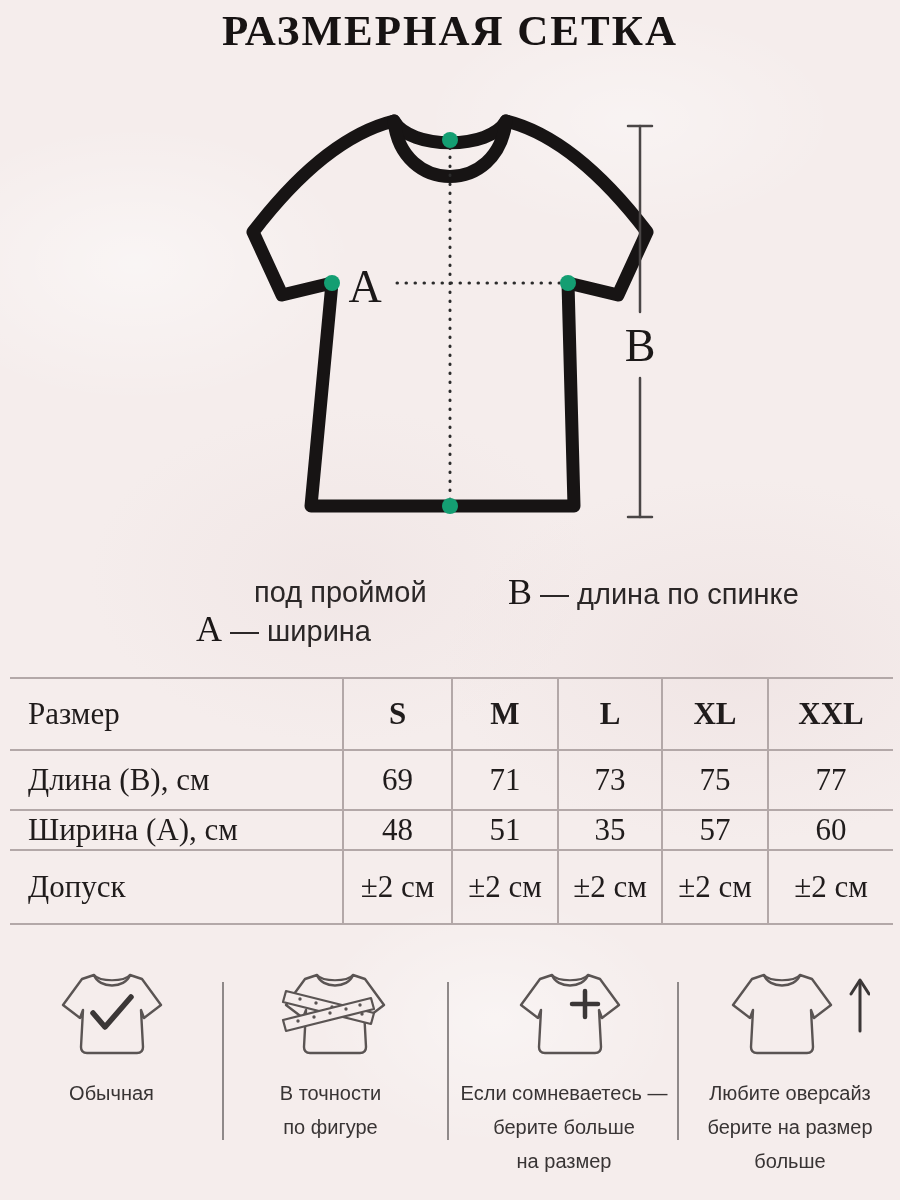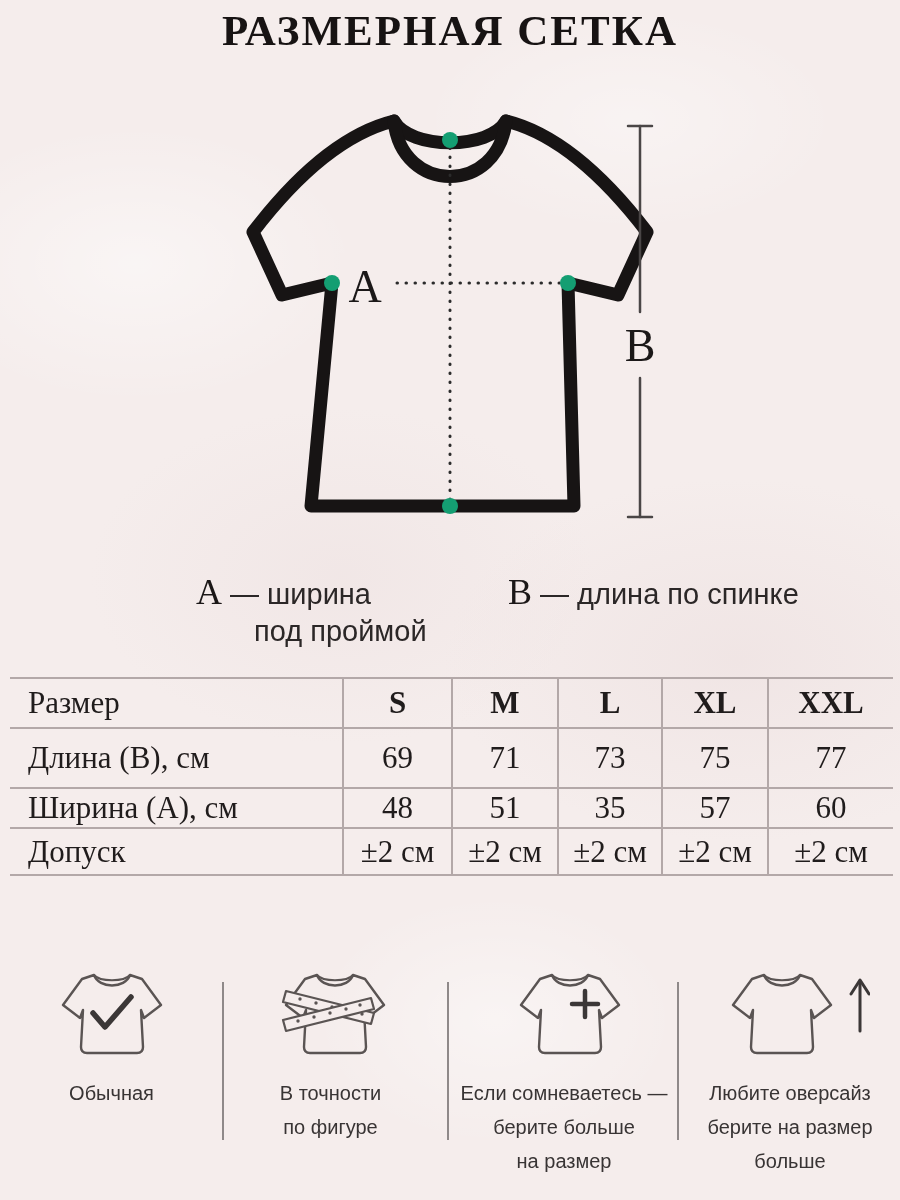--- a/index.html
+++ b/index.html
@@ -75,43 +75,43 @@
       <line x1="398" y1="26" x2="422" y2="26"></line>
       <line x1="410" y1="26" x2="410" y2="212"></line>
       <line x1="410" y1="278" x2="410" y2="417"></line>
       <line x1="398" y1="417" x2="422" y2="417"></line>
     </g>
     <text x="410" y="261" text-anchor="middle" font-family="Liberation Serif, serif" font-size="46" fill="#1b1818">В</text>
   </svg>
 </div>
 
 <div class="abs" style="left:196px;top:574px;">
+  <div class="legend-line legend-indent">под проймой</div>
   <div class="legend-line">
     <span class="legend-cap">А</span><span>— ширина</span>
   </div>
-  <div class="legend-line legend-indent">под проймой</div>
 </div>
 <div class="abs" style="left:508px;top:574px;">
   <div class="legend-line">
     <span class="legend-cap">В</span><span>— длина по спинке</span>
   </div>
 </div>
 
 <div class="abs size-table-wrap">
   <table class="sizes">
     <colgroup>
       <col style="width:333px">
         <col style="width:109px">
         <col style="width:106px">
       <col style="width:104px">
         <col style="width:106px">
         <col style="width:125px">
     </colgroup>
     <tbody>
-        <tr style="height:50px">
+        <tr style="height:72px">
       <td>Размер</td>
       <td style="font-weight:600">S</td>
       <td style="font-weight:600">M</td>
       <td style="font-weight:600">L</td>
       <td style="font-weight:600">XL</td>
       <td style="font-weight:600">XXL</td>
     </tr>
     <tr style="height:60px">
       <td>Длина (В), см</td>
       <td>69</td>
@@ -121,21 +121,21 @@
       <td>77</td>
     </tr>
     <tr style="height:40px">
       <td>Ширина (А), см</td>
       <td>48</td>
       <td>51</td>
       <td>35</td>
       <td>57</td>
       <td>60</td>
     </tr>
-    <tr style="height:47px">
+    <tr style="height:74px">
       <td>Допуск</td>
       <td>±2 см</td>
       <td>±2 см</td>
       <td>±2 см</td>
       <td>±2 см</td>
       <td>±2 см</td>
     </tr>
   </tbody>
     </table>
 </div>

